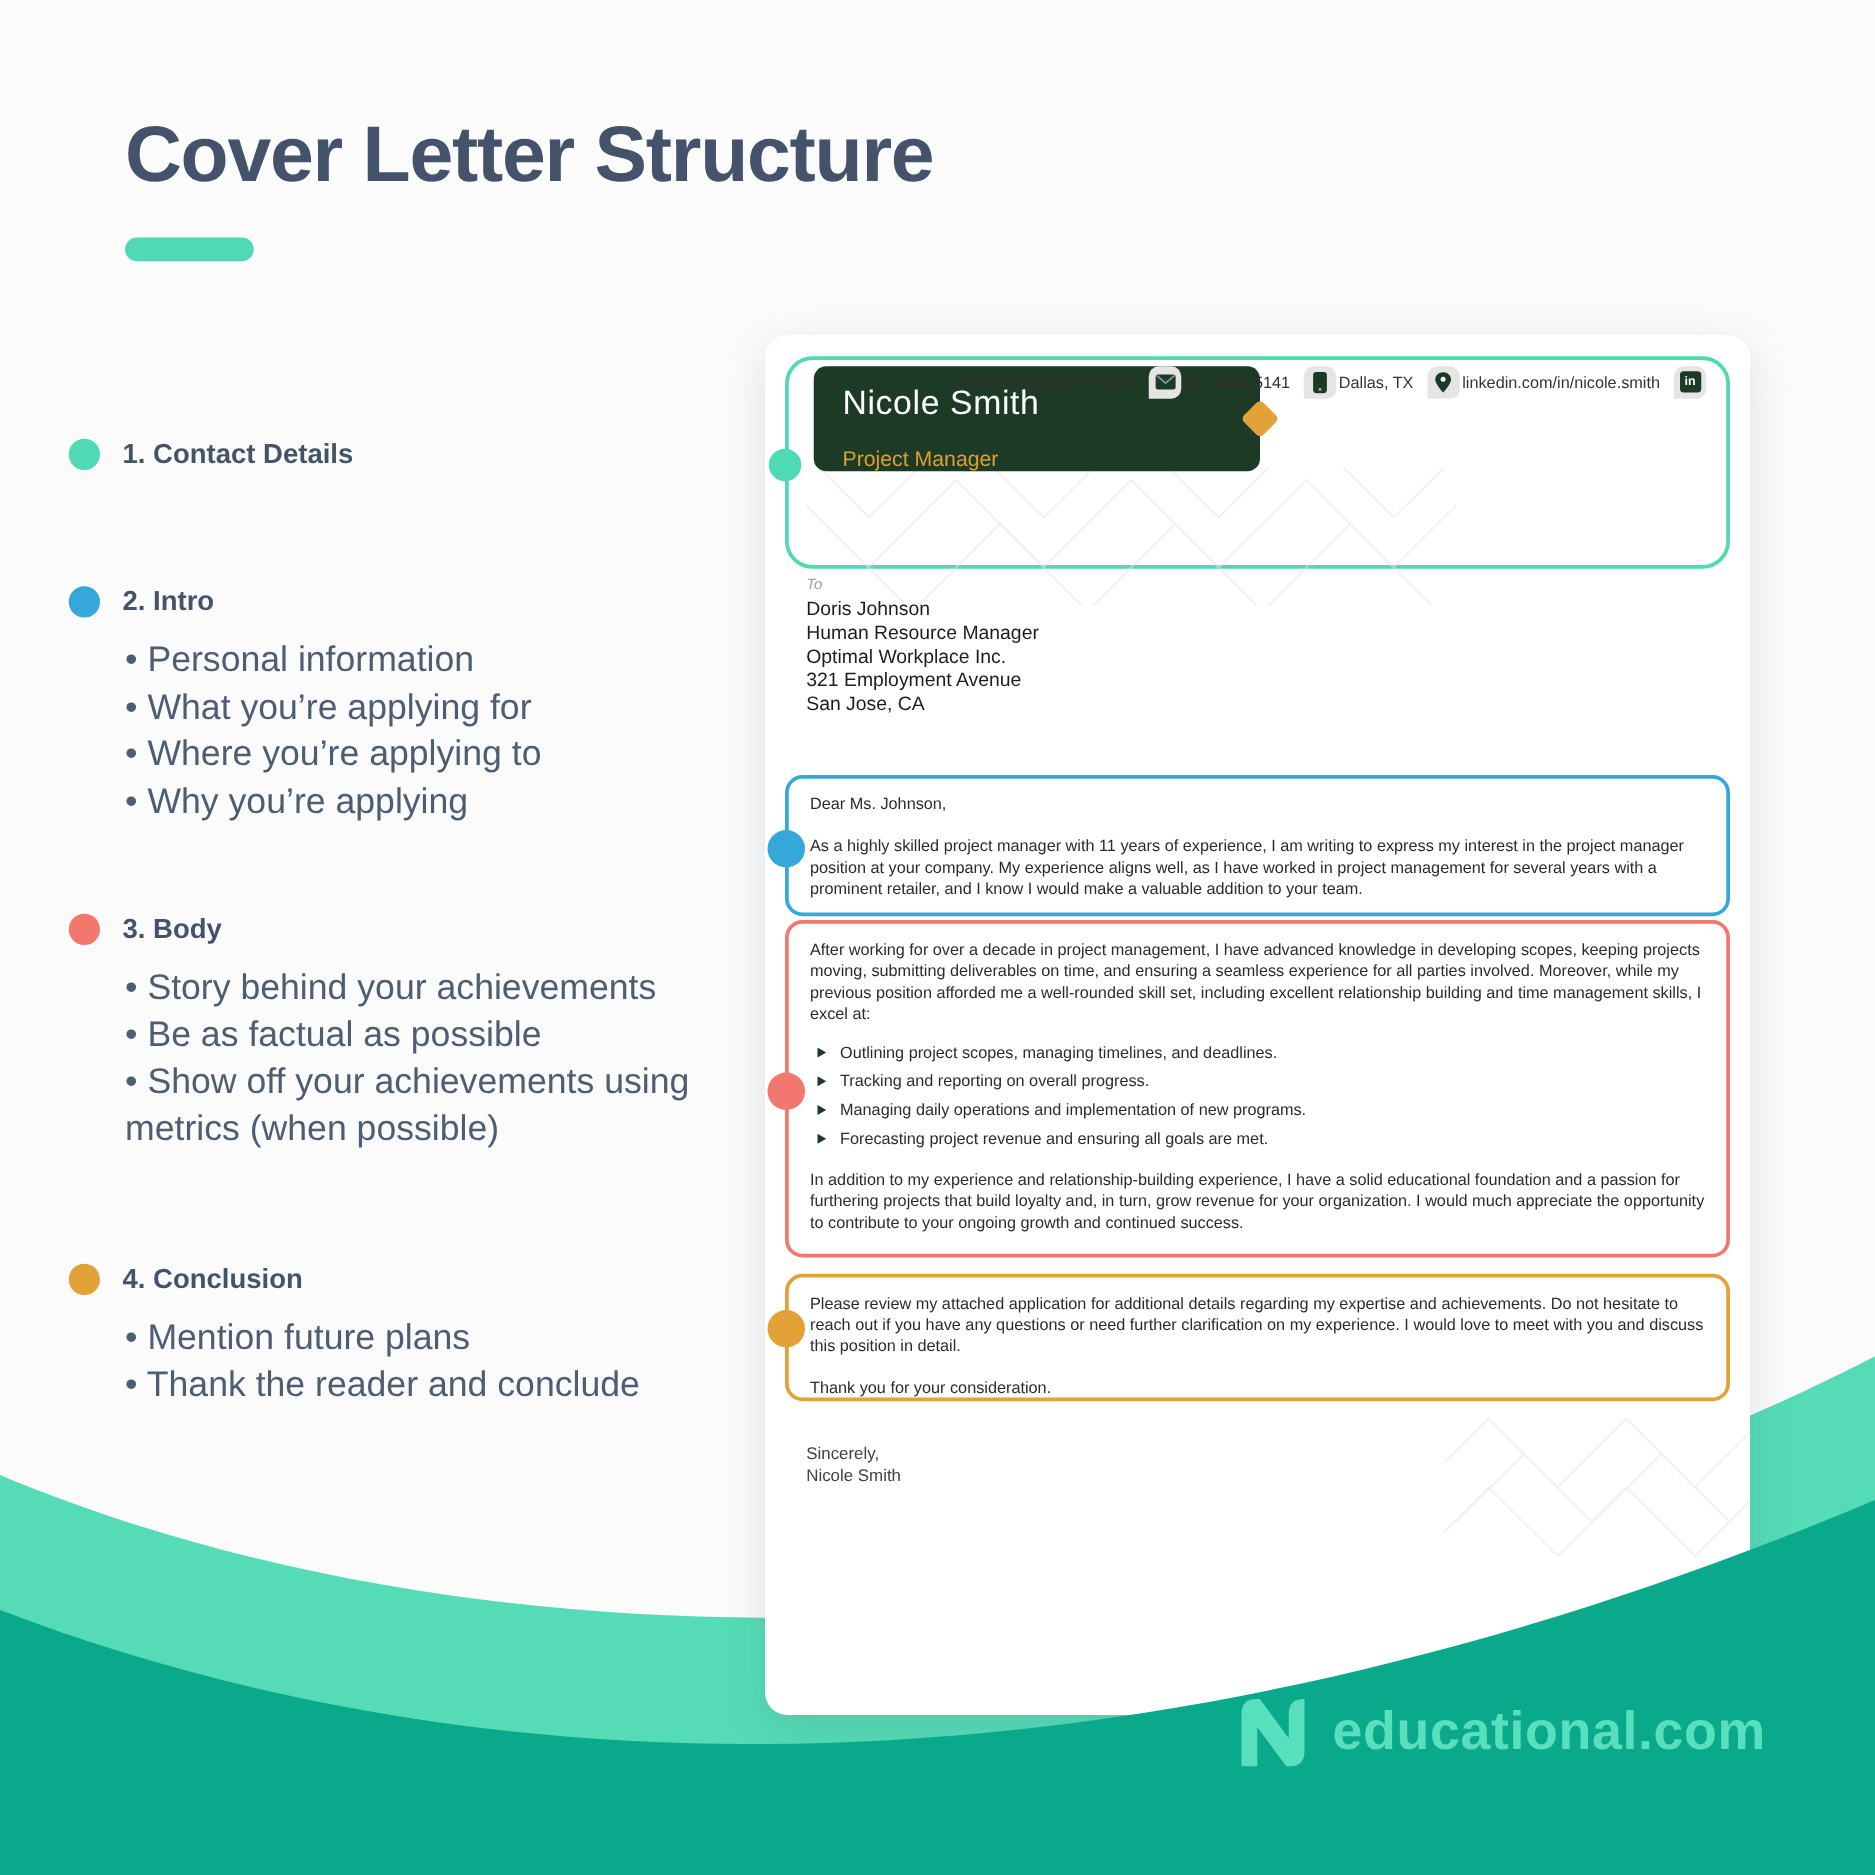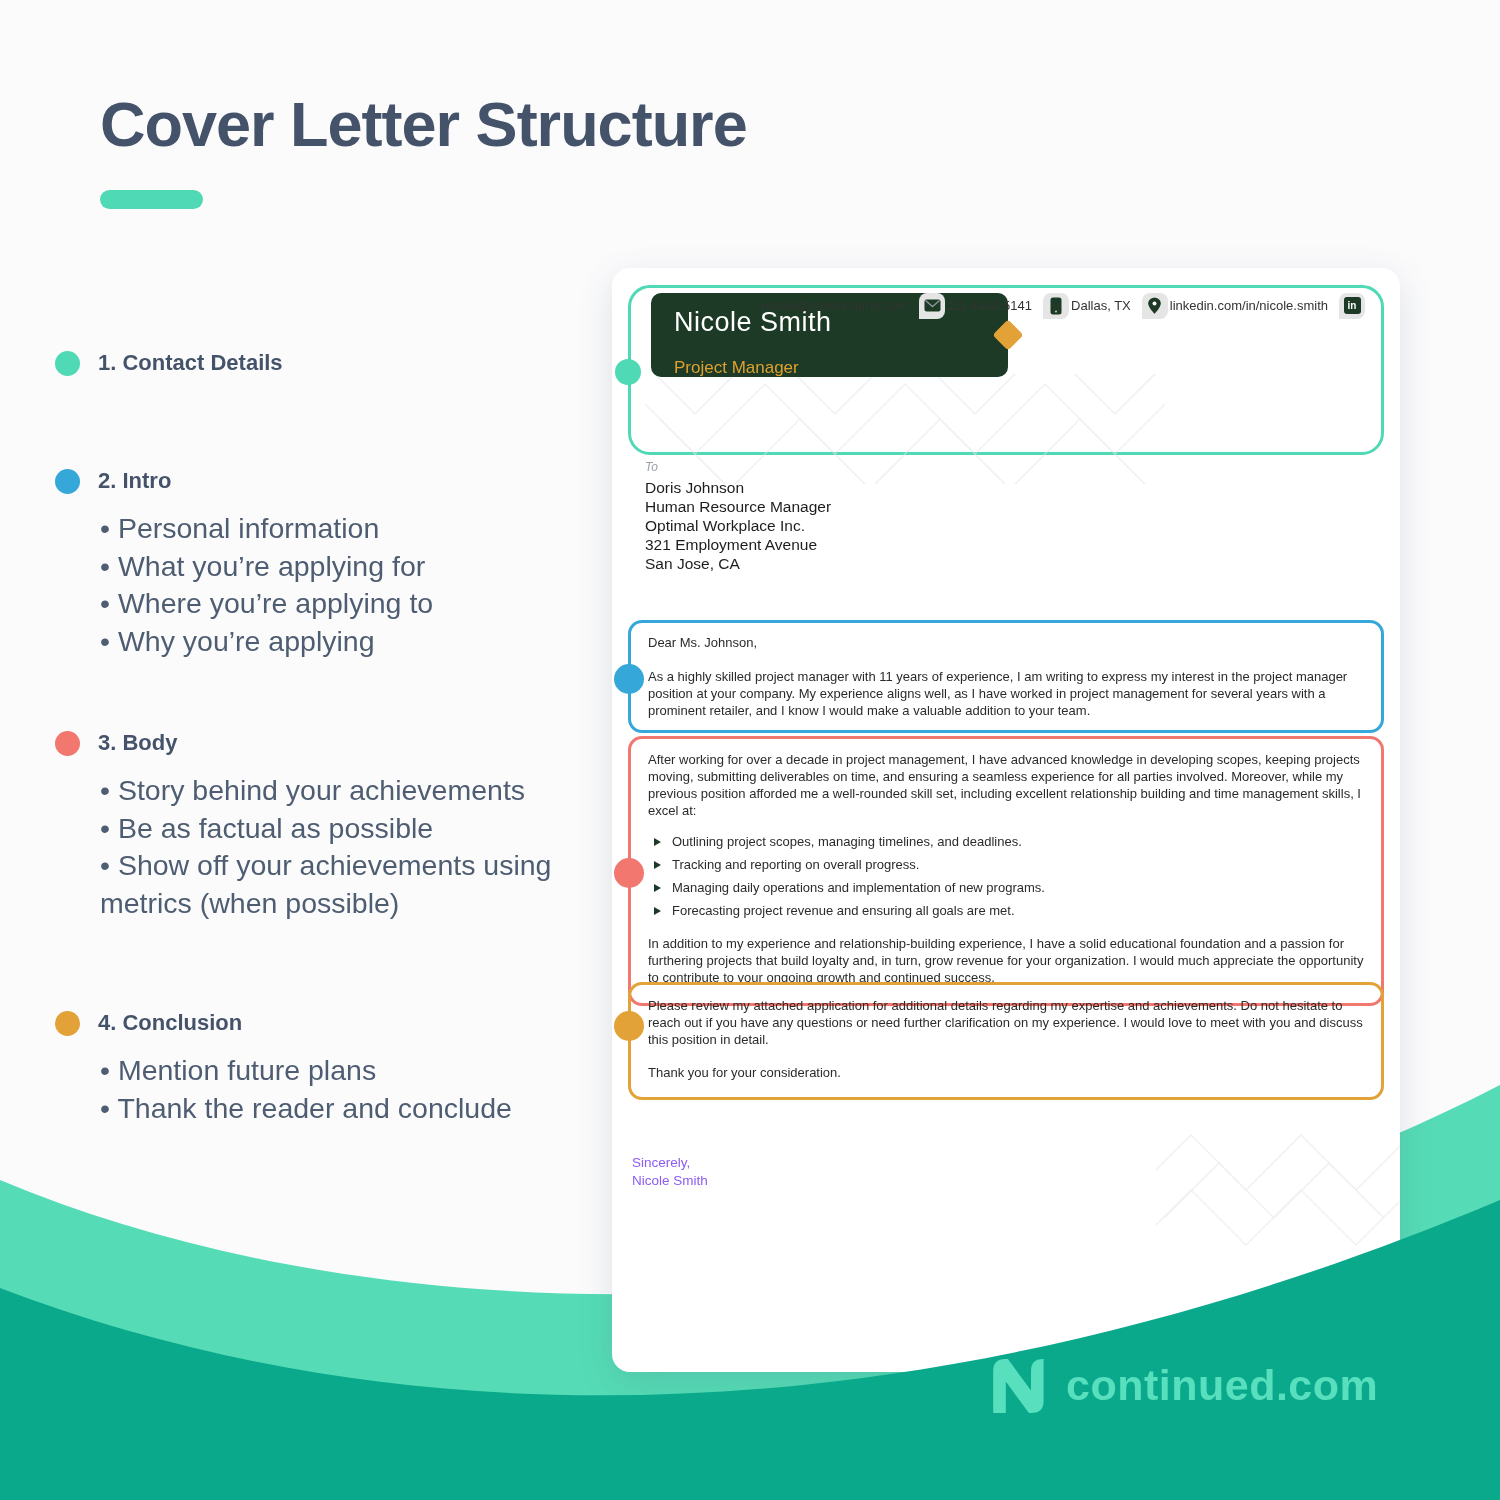--- a/index.html
+++ b/index.html
@@ -106,34 +106,34 @@
   .recipient .rline { font-size:15.5px; line-height:19px; color:#1d1d1d; }
 
   
   .sec-box {
     position:absolute; left:16px; right:16px;
     border-width:3px; border-style:solid; border-radius:14px;
     padding:12px 17px;
   }
   .box-intro { top:352px; height:113px; border-color:#35a7d9; }
   .box-body  { top:468px; height:270px; border-color:#f1776f; }
-  .box-concl { top:714px; height:118px; border-color:#e2a237; }
+  .box-concl { top:751px; height:102px; border-color:#e2a237; }
 
   .salutation { font-size:13px; color:#2b2b2b; margin-bottom:18px; }
   .para { margin:0; } .mt16 { margin-top:16px; }
 
   .doc-bullets { list-style:none; margin:15px 0 0 6px; }
   .doc-bullets li { font-size:13px; line-height:16px; color:#2b2b2b; margin-bottom:7px; display:flex; align-items:center; }
   .doc-bullets li::before {
     content:""; display:inline-block; width:0; height:0; flex:0 0 auto;
     border-left:7px solid #1c3a25; border-top:4.5px solid transparent; border-bottom:4.5px solid transparent;
     margin-right:11px; 
   }
 
-  .signoff { position:absolute; left:20px; top:886px; font-size:13.5px; line-height:18px; color:#8b5cf6; }
+  .signoff { position:absolute; left:33px; top:886px; font-size:13.5px; line-height:18px; color:#404040; }
 
   
   .brand {
     position:absolute; left:982px; top:1350px; z-index:4;
     display:flex; align-items:center; gap:14px;
   }
   .brand-text { font-size:43px; font-weight:bold; color:#57dfbe; letter-spacing:.5px; }
 </style>
 </head>
 <body>
@@ -292,14 +292,14 @@
 </div>
 
 <svg id="wave-dark" class="wave-svg" viewBox="0 0 1500 1500">
   <path d="M0,1288 C430,1452 950,1432 1500,1200 L1500,1500 L0,1500 Z" fill="#0ba98c"></path>
 </svg>
 
 <div class="brand">
   <svg width="70" height="70" viewBox="0 0 100 100">
     <path fill="#57dfbe" d="M16,90 L16,30 Q16,13 33,13 L37,13 L70,58 L70,30 Q70,13 87,13 L88,13 L88,73 Q88,90 71,90 L67,90 L34,45 L34,90 Z"></path>
   </svg>
-  <span class="brand-text">continued.com</span>
+  <span class="brand-text">educational.com</span>
 </div>
 
 </body></html>

